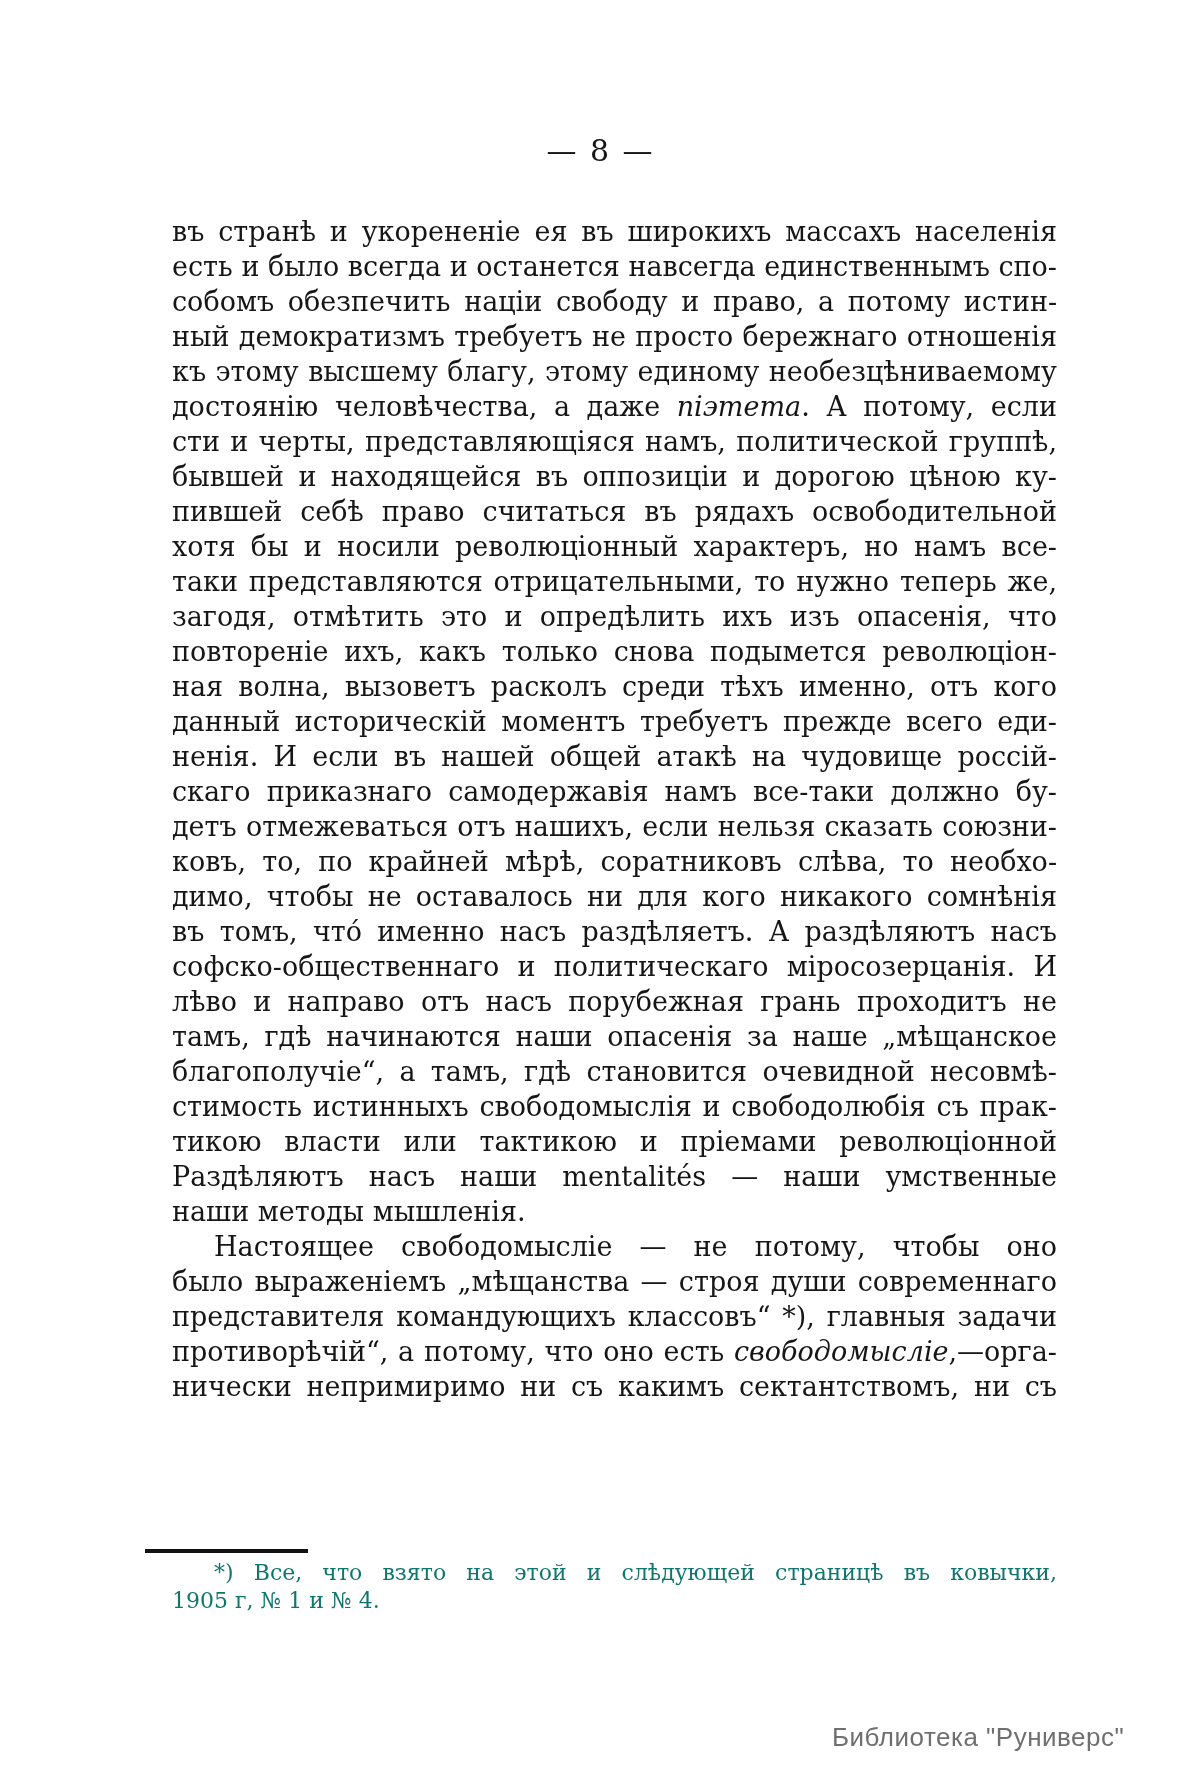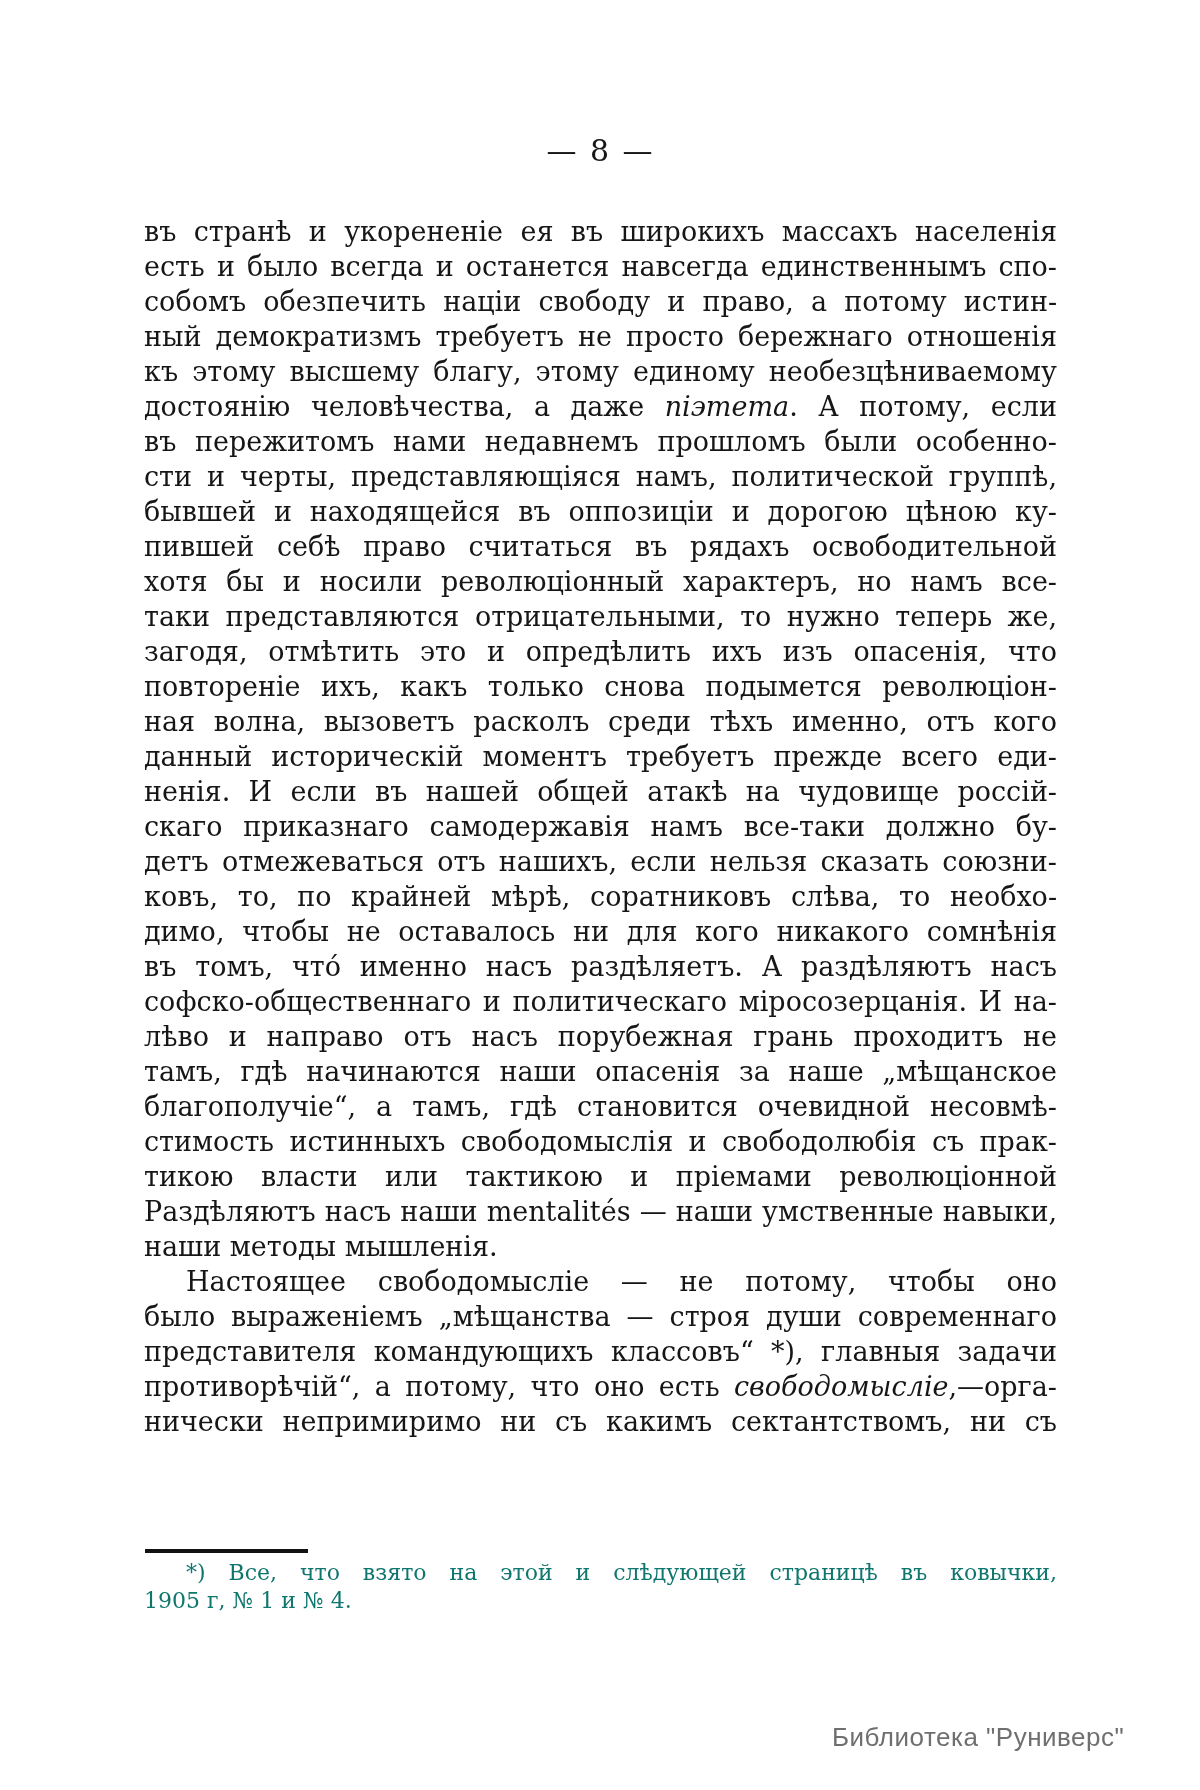--- a/index.html
+++ b/index.html
@@ -58,20 +58,21 @@
     color: #0f766e;
   }
   #footnote-lines .line {
     height: 28px;
     line-height: 28px;
     overflow: hidden;
   }
   .line {
     text-align: justify;
     text-align-last: justify;
+    margin-left: 28px;
   }
   .line.no-just {
     text-align: right;
     text-align-last: left;
   }
   .line.indent {
     padding-left: 42px;
     box-sizing: border-box;
   }
   .it {
@@ -92,21 +93,20 @@
 
 <div id="page">
   <div id="header">— 8 —</div>
   <div id="main-lines">
       <div class="line"><span>въ странѣ и укорененіе ея въ широкихъ массахъ населенія</span></div>
       <div class="line"><span>есть и было всегда и останется навсегда единственнымъ спо-</span></div>
       <div class="line"><span>собомъ обезпечить націи свободу и право, а потому истин-</span></div>
       <div class="line"><span>ный демократизмъ требуетъ не просто бережнаго отношенія</span></div>
       <div class="line"><span>къ этому высшему благу, этому единому необезцѣниваемому</span></div>
       <div class="line"><span>достоянію человѣчества, а даже </span><span class="it">піэтета</span><span>. А потому, если</span></div>
-      <div class="line"><span>въ пережитомъ нами недавнемъ прошломъ были особенно-</span></div>
       <div class="line"><span>сти и черты, представляющіяся намъ, политической группѣ,</span></div>
       <div class="line"><span>бывшей и находящейся въ оппозиціи и дорогою цѣною ку-</span></div>
       <div class="line"><span>пившей себѣ право считаться въ рядахъ освободительной</span></div>
       <div class="line"><span>хотя бы и носили революціонный характеръ, но намъ все-</span></div>
       <div class="line"><span>таки представляются отрицательными, то нужно теперь же,</span></div>
       <div class="line"><span>загодя, отмѣтить это и опредѣлить ихъ изъ опасенія, что</span></div>
       <div class="line"><span>повтореніе ихъ, какъ только снова подымется революціон-</span></div>
       <div class="line"><span>ная волна, вызоветъ расколъ среди тѣхъ именно, отъ кого</span></div>
       <div class="line"><span>данный историческій моментъ требуетъ прежде всего еди-</span></div>
       <div class="line"><span>ненія. И если въ нашей общей атакѣ на чудовище россій-</span></div>

